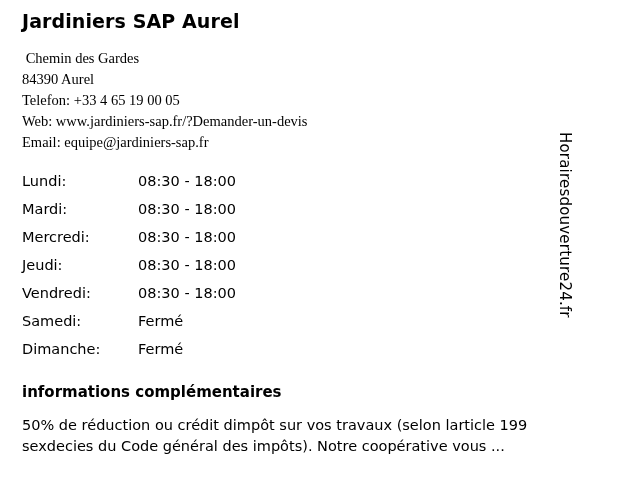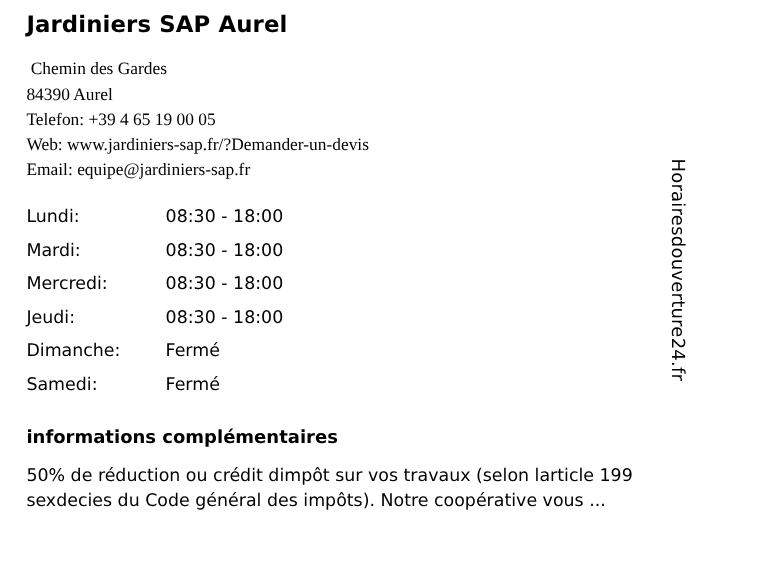--- a/index.html
+++ b/index.html
@@ -97,21 +97,21 @@
 
 <div class="page">
 
   <div class="content">
 
     <h1 class="company-title">Jardiniers SAP Aurel</h1>
 
     <div class="address-block">
       <div class="address-line"> Chemin des Gardes</div>
       <div class="address-line">84390 Aurel</div>
-      <div class="address-line">Telefon: +39 4 65 19 00 05</div>
+      <div class="address-line">Telefon: +33 4 65 19 00 05</div>
       <div class="address-line">Web: www.jardiniers-sap.fr/?Demander-un-devis</div>
       <div class="address-line">Email: equipe@jardiniers-sap.fr</div>
     </div>
 
 
     <table class="hours-table">
       <tbody>
         <tr>
           <td class="hours-day">Lundi:</td>
           <td class="hours-time">08:30 - 18:00</td>
@@ -122,25 +122,29 @@
         </tr>
         <tr>
           <td class="hours-day">Mercredi:</td>
           <td class="hours-time">08:30 - 18:00</td>
         </tr>
         <tr>
           <td class="hours-day">Jeudi:</td>
           <td class="hours-time">08:30 - 18:00</td>
         </tr>
         <tr>
-          <td class="hours-day">Dimanche:</td>
+          <td class="hours-day">Vendredi:</td>
+          <td class="hours-time">08:30 - 18:00</td>
+        </tr>
+        <tr>
+          <td class="hours-day">Samedi:</td>
           <td class="hours-time">Fermé</td>
         </tr>
         <tr>
-          <td class="hours-day">Samedi:</td>
+          <td class="hours-day">Dimanche:</td>
           <td class="hours-time">Fermé</td>
         </tr>
       </tbody>
     </table>
 
     <h2 class="extra-heading">informations complémentaires</h2>
 
     <div class="extra-text">50% de réduction ou crédit dimpôt sur vos travaux (selon larticle 199 sexdecies du Code général des impôts). Notre coopérative vous ...</div>
 
   </div>

